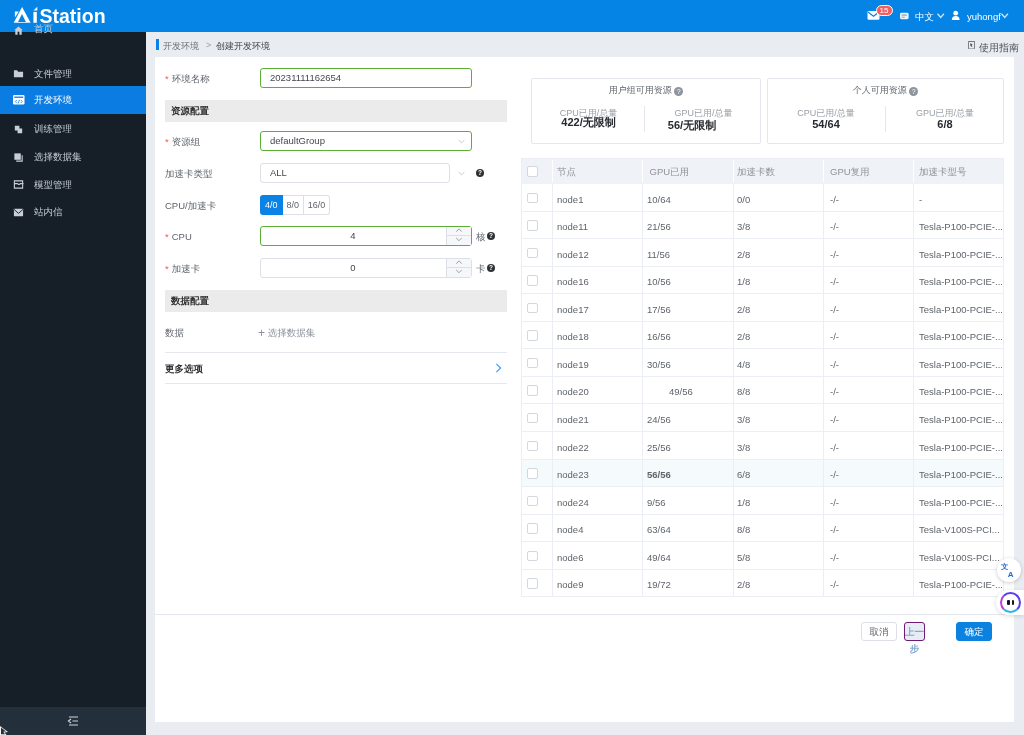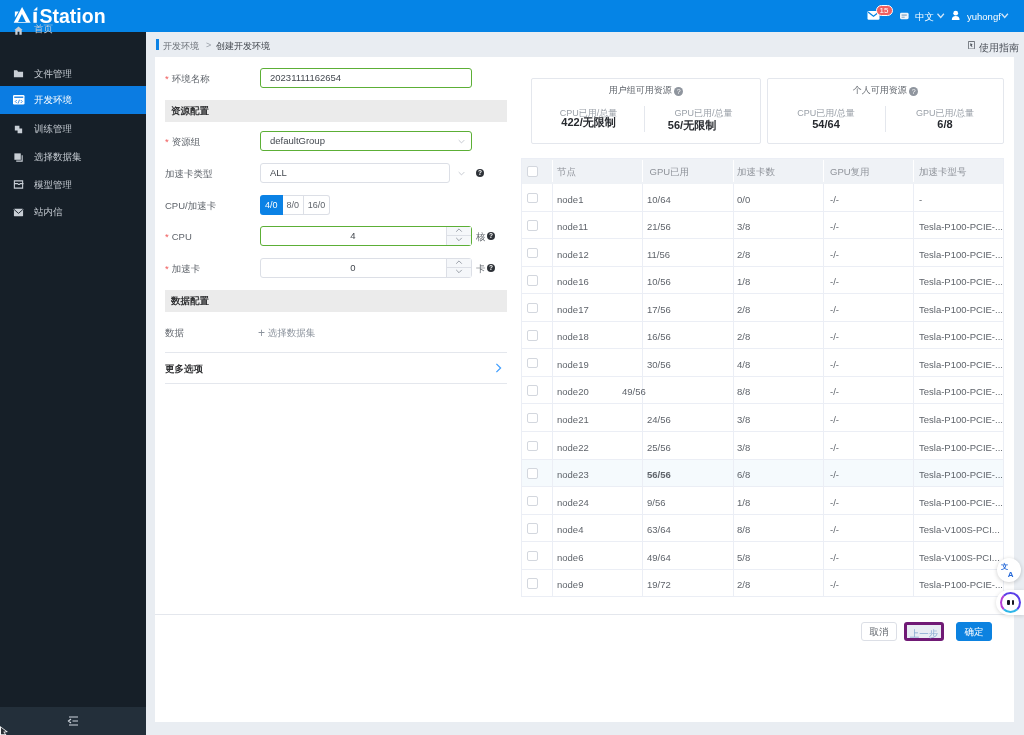--- a/index.html
+++ b/index.html
@@ -302,21 +302,21 @@
     <div class="tcell" style="left:830px;top:358.8px;">-/-</div>
     <div class="tcell" style="left:919px;top:358.8px;">Tesla-P100-PCIE-...</div>
     <div class="abs" style="left:521px;top:403.4px;width:482px;height:1px;background:#ebeef5;"></div>
     <div class="abs" style="left:551.5px;top:376.9px;width:1px;height:27.55px;background:#ebeef5;"></div>
     <div class="abs" style="left:641.5px;top:376.9px;width:1px;height:27.55px;background:#ebeef5;"></div>
     <div class="abs" style="left:732.5px;top:376.9px;width:1px;height:27.55px;background:#ebeef5;"></div>
     <div class="abs" style="left:823px;top:376.9px;width:1px;height:27.55px;background:#ebeef5;"></div>
     <div class="abs" style="left:913px;top:376.9px;width:1px;height:27.55px;background:#ebeef5;"></div>
     <div class="cb" style="left:527px;top:385.4px;"></div>
     <div class="tcell" style="left:557px;top:386.4px;">node20</div>
-    <div class="tcell" style="left:622px;top:386.4px;">49/56</div>
+    <div class="tcell" style="left:669px;top:386.4px;">49/56</div>
     <div class="tcell" style="left:737px;top:386.4px;">8/8</div>
     <div class="tcell" style="left:830px;top:386.4px;">-/-</div>
     <div class="tcell" style="left:919px;top:386.4px;">Tesla-P100-PCIE-...</div>
     <div class="abs" style="left:521px;top:430.9px;width:482px;height:1px;background:#ebeef5;"></div>
     <div class="abs" style="left:551.5px;top:404.4px;width:1px;height:27.55px;background:#ebeef5;"></div>
     <div class="abs" style="left:641.5px;top:404.4px;width:1px;height:27.55px;background:#ebeef5;"></div>
     <div class="abs" style="left:732.5px;top:404.4px;width:1px;height:27.55px;background:#ebeef5;"></div>
     <div class="abs" style="left:823px;top:404.4px;width:1px;height:27.55px;background:#ebeef5;"></div>
     <div class="abs" style="left:913px;top:404.4px;width:1px;height:27.55px;background:#ebeef5;"></div>
     <div class="cb" style="left:527px;top:412.9px;"></div>
@@ -398,21 +398,21 @@
     <div class="tcell" style="left:737px;top:579.2px;">2/8</div>
     <div class="tcell" style="left:830px;top:579.2px;">-/-</div>
     <div class="tcell" style="left:919px;top:579.2px;">Tesla-P100-PCIE-...</div>
     <div class="abs" style="left:520.5px;top:158px;width:1px;height:439px;background:#ebeef5;"></div>
     <div class="abs" style="left:1003px;top:158px;width:1px;height:439px;background:#ebeef5;"></div>
     <div class="abs" style="left:520.5px;top:158px;width:483px;height:1px;background:#ebeef5;"></div>
   </div>
 
 <div class="abs" style="left:155px;top:614px;width:859px;height:1px;background:#e4e7ed;"></div>
 <div class="btn abs" style="left:861px;top:622px;width:36px;background:#fff;border:1px solid #dcdfe6;color:#5f646b;">取消</div>
-<div class="btn abs" style="left:904px;top:622px;width:40px;background:#e8edf4;border:3px solid #701a75;color:#84a8d0;">上一步</div>
+<div class="btn abs" style="left:904px;top:622px;width:21px;background:#e8edf4;border:1px solid #701a75;color:#84a8d0;font-weight:bold;">上一步</div>
 <div class="btn abs" style="left:956px;top:622px;width:36px;background:#0c82e0;border:1px solid #0c82e0;color:#fff;">确定</div>
 
 <div class="abs" style="left:997px;top:558px;width:24px;height:24px;border-radius:50%;background:#fff;box-shadow:0 1px 4px rgba(0,0,0,0.2);"></div>
 <svg class="abs" style="left:1001px;top:562px" width="16" height="16" viewBox="0 0 24 24">
     <text x="0" y="10" font-size="11" fill="#2468d8" font-weight="bold">文</text>
     <text x="10" y="22" font-size="12" fill="#2468d8" font-weight="bold">A</text>
   </svg>
 <div class="abs" style="left:996px;top:590px;width:28px;height:25px;border-radius:13px 0 0 13px;background:#fff;box-shadow:0 1px 4px rgba(0,0,0,0.15);"></div>
 <div class="abs" style="left:999.5px;top:592px;width:21px;height:21px;border-radius:50%;border:2.6px solid #5a3fe8;border-bottom-color:#2db5e8;border-left-color:#b43fd6;"></div>
 <div class="abs" style="left:1007.2px;top:600.2px;width:2.4px;height:5px;background:#15151f;border-radius:1px;"></div>

